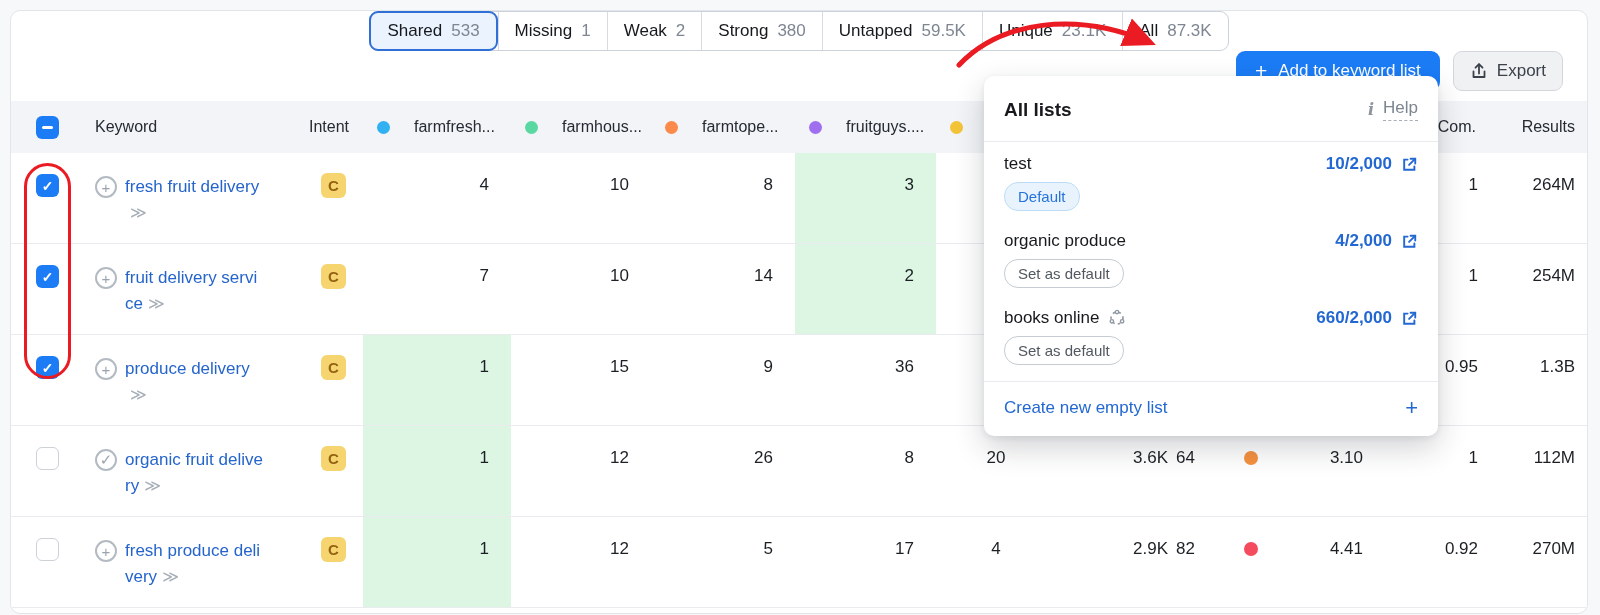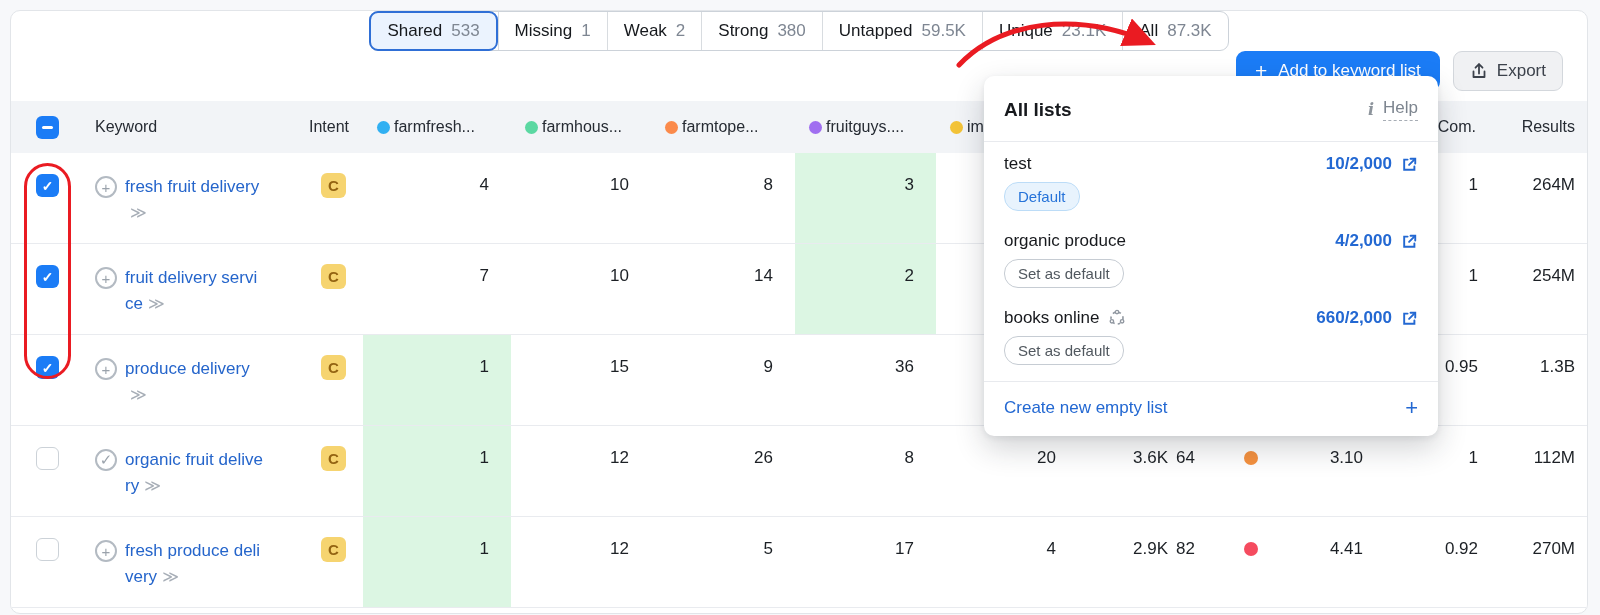--- a/index.html
+++ b/index.html
@@ -47,30 +47,30 @@
     border:1px solid #d3d7dc; border-radius:9px; height:40px;
     display:flex; align-items:center; gap:9px; padding:0 16px; cursor:pointer;
   }
   
   .grid { display:grid; grid-template-columns:70px 228px 54px 148px 140px 144px 141px 140px 100px 90px 105px 115px 103px; }
   .thead {
     position:absolute; top:90px; left:0; right:0; height:52px;
     background:#f2f4f7; align-items:center; font-size:16px; color:#262b33;
   }
   .h-kw { padding-left:14px; }
-  .h-comp { display:flex; align-items:center; gap:4px; padding-left:14px; overflow:hidden; white-space:nowrap; }
+  .h-comp { display:flex; align-items:center; gap:24px; padding-left:14px; overflow:hidden; white-space:nowrap; }
   .dot { width:13px; height:13px; border-radius:50%; flex:none; }
   .h-num { text-align:right; padding-right:10px; }
   .h-res { padding-right:14px; }
   .h-cb { padding-left:25px; }
   .tbody { position:absolute; top:142px; left:0; right:0; }
   .trow { height:91px; border-bottom:1px solid #e9ebef; background:#fff; }
   .cell { padding-top:22px; font-size:17px; color:#1c2025; }
   .num { text-align:right; padding-right:22px; }
-  .c-c5 { padding-right:20px; }
+  .c-c5 { padding-right:20px;text-align:center; }
   .c-vol { padding-right:8px; }
   .c-cpc { padding-right:8px; }
   .c-com { padding-right:8px; }
   .c-res { padding-right:14px; }
   .green { background:#dcf6e3; }
   .cb-cell { padding-left:25px; padding-top:21px; }
   .checkbox {
     width:23px; height:23px; border-radius:6px; display:flex;
     align-items:center; justify-content:center; cursor:pointer;
   }

